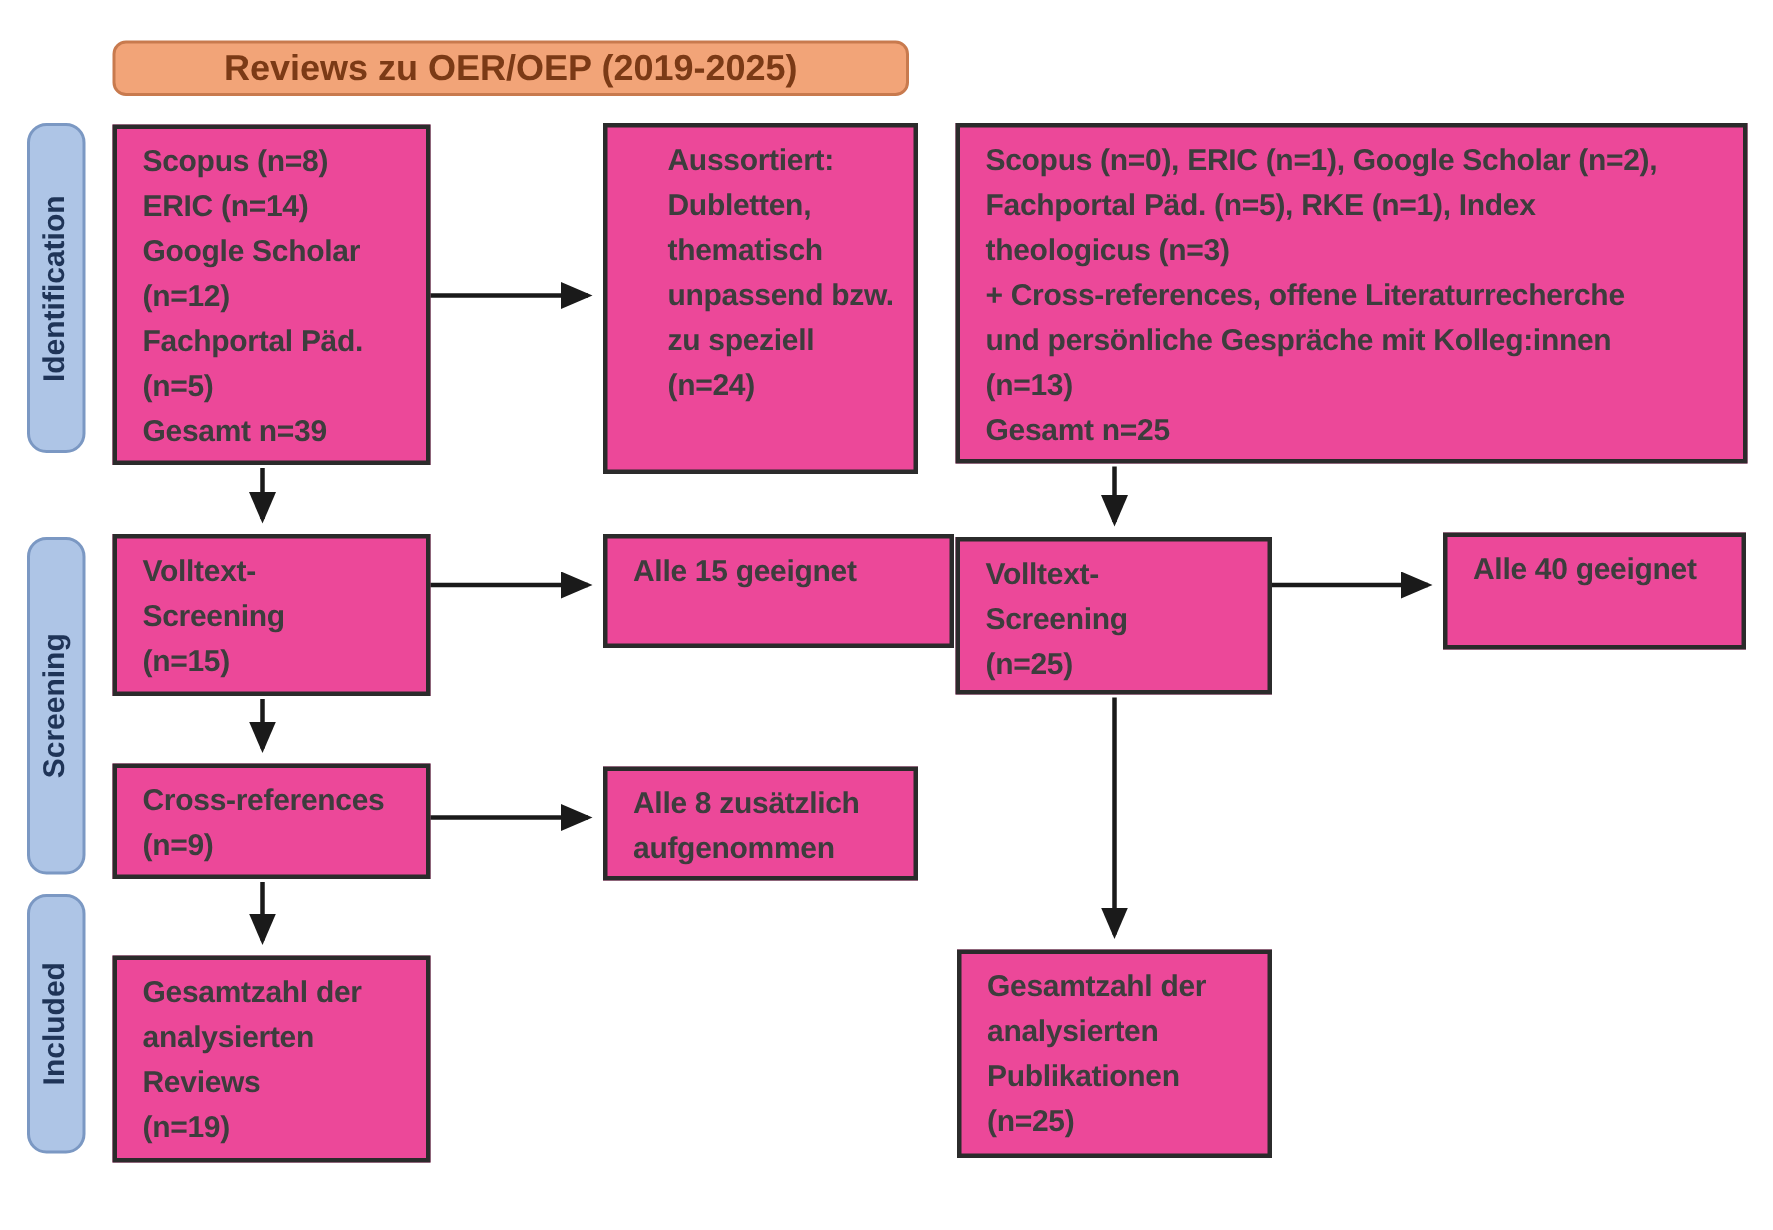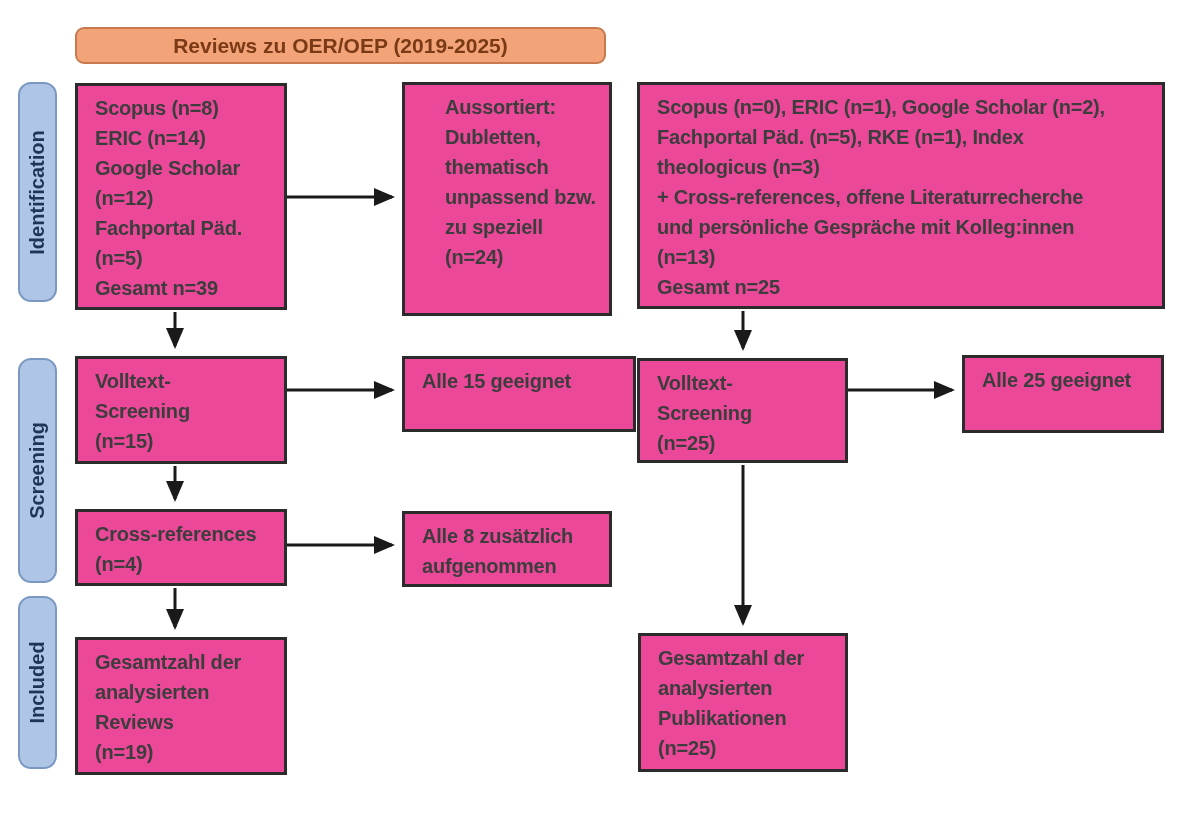--- a/index.html
+++ b/index.html
@@ -10,21 +10,21 @@
     font-family:"Liberation Sans", sans-serif;
     overflow:hidden;
   }
   .col-header{
     position:absolute;
     box-sizing:border-box;
     background:var(--header-fill,#f2a478);
     border:2px solid var(--header-border,#c87a4e);
     border-radius:9px;
     color:var(--header-text,#7b3a16);
-    font-size:21px;font-weight:bold;
+    font-size:24px;font-weight:bold;
     display:flex;align-items:center;justify-content:center;
     text-align:right;
   }
   .stage{
     position:absolute;
     box-sizing:border-box;
     background:var(--stage-fill,#aec5e6);
     border:2px solid var(--stage-border,#7b98c3);
     border-radius:13px;
     display:flex;align-items:center;justify-content:center;
@@ -92,21 +92,21 @@
   <div class="fbox" style="left:75px;top:356px;width:212px;height:108px;">
     <span>Volltext-
 Screening
 (n=15)</span>
   </div>
   <div class="fbox" style="left:402px;top:356px;width:234px;height:76px;">
     <span>Alle 15 geeignet</span>
   </div>
   <div class="fbox" style="left:75px;top:509px;width:212px;height:77px;">
     <span>Cross-references
-(n=4)</span>
+(n=9)</span>
   </div>
   <div class="fbox" style="left:402px;top:511px;width:210px;height:76px;">
     <span>Alle 8 zusätzlich
 aufgenommen</span>
   </div>
   <div class="fbox" style="left:75px;top:637px;width:212px;height:138px;">
     <span>Gesamtzahl der
 analysierten
 Reviews
 (n=19)</span>
@@ -120,21 +120,21 @@
 und persönliche Gespräche mit Kolleg:innen
 (n=13)
 Gesamt n=25</span>
   </div>
   <div class="fbox" style="left:637px;top:358px;width:211px;height:105px;">
     <span>Volltext-
 Screening
 (n=25)</span>
   </div>
   <div class="fbox" style="left:962px;top:355px;width:202px;height:78px;">
-    <span>Alle 25 geeignet</span>
+    <span>Alle 40 geeignet</span>
   </div>
   <div class="fbox" style="left:638px;top:633px;width:210px;height:139px;">
     <span>Gesamtzahl der
 analysierten
 Publikationen
 (n=25)</span>
   </div>
 
   <svg id="arrows" viewBox="0 0 1182 820">
     <defs>

